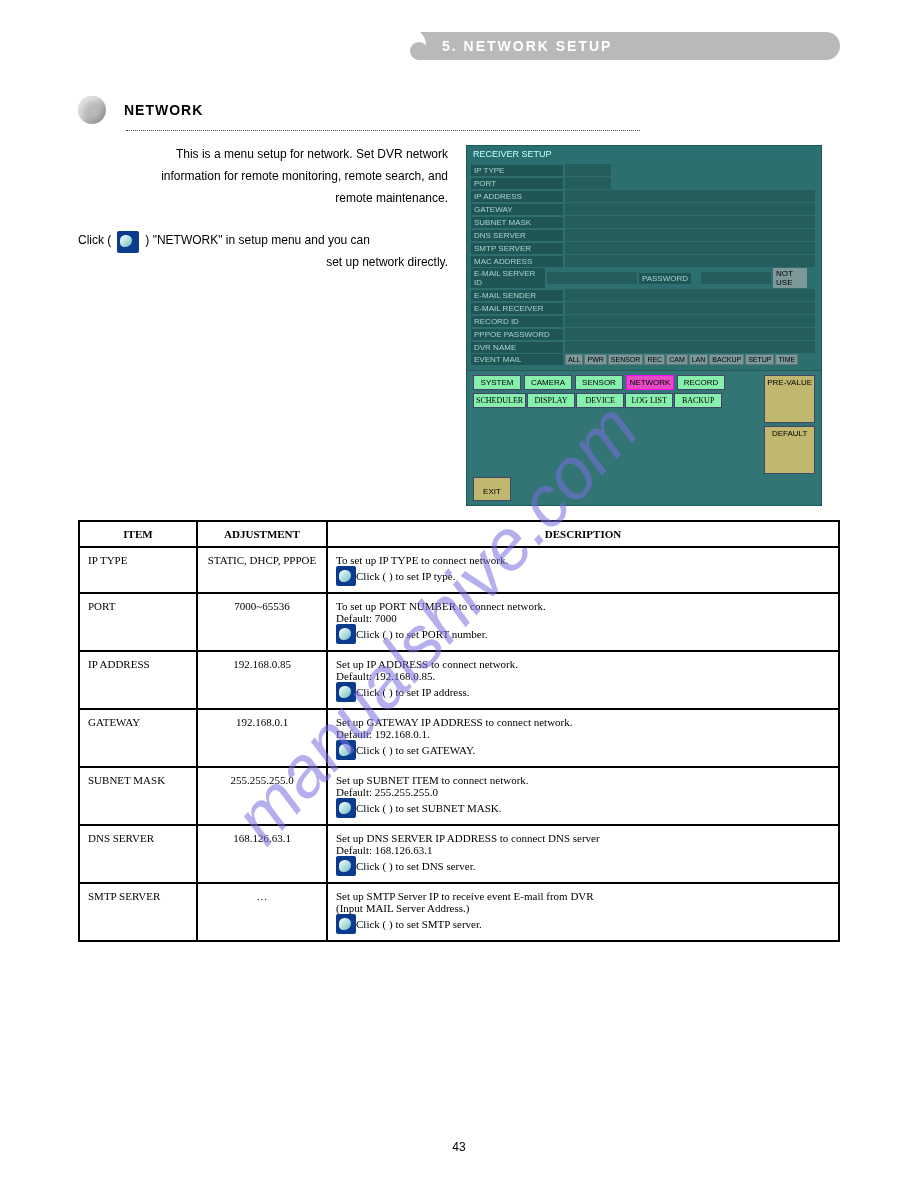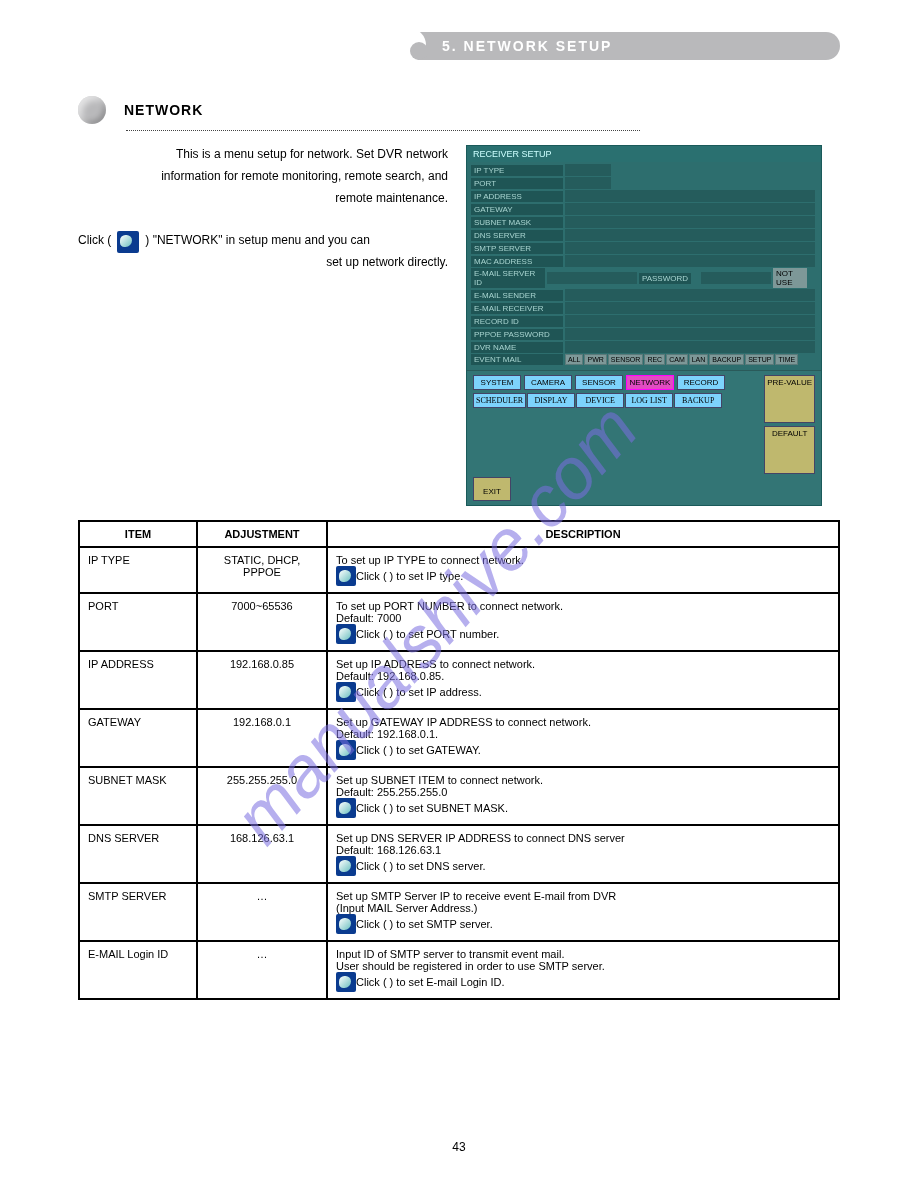--- a/index.html
+++ b/index.html
@@ -24,26 +24,26 @@
   .screenshot { width: 356px; margin-left: 18px; border: 1px solid #1a5a5a; background: #2d6e6e; font-size: 8px; color:#a8d4d0; }
   .ss-title { background:#2a7070; color:#cff; padding:3px 6px; font-size:9px; }
   .ss-body { padding:2px 4px 4px 4px; }
   .ss-row { display:flex; align-items:center; margin-bottom:1px; }
   .ss-label { width:92px; background:#1f5555; padding:1px 3px; margin-right:2px; }
   .ss-field { flex:1; background:#255c5c; height:12px; padding:1px 3px; margin-right:2px; }
   .ss-field.sm { flex:0 0 46px; }
   .ss-plabel { background:#1f5555; padding:1px 3px; margin-right:10px; }
   .ss-evtbtn { background:#7d9898; color:#000; font-size:7px; padding:1px 2px; border:1px solid #5a7a7a; }
   .ss-nav { background:#337575; padding:4px 6px; display:flex; gap:3px; flex-wrap:wrap; border-top:1px solid #2a5a5a;}
-  .ss-nbtn { background:#7dd3fc; color:#000; font-size:8px; padding:2px 2px; border:1px solid #446; text-align:center; flex:0 0 48px; }
+  .ss-nbtn { background:#86efac; color:#000; font-size:8px; padding:2px 2px; border:1px solid #446; text-align:center; flex:0 0 48px; }
   .ss-nbtn.sel { background:#e24bc2; border:1px solid #f0f; }
   .ss-nbtn.y { background:#bfb86e; }
   .ss-nbtn.big { flex:0 0 38px; height:24px; line-height:24px; }
   table.main { width:100%; border-collapse:collapse; margin-top:14px; }
-  table.main th, table.main td { border:2px solid #000; padding:6px 8px; vertical-align:top; font-size:11px; }
+  table.main th, table.main td { border:2px solid #000; padding:6px 8px; vertical-align:top; font-size:11px;font-family:Liberation Serif, serif; }
   table.main th { font-weight:bold; text-align:center; }
   table.main td:nth-child(1){ width:118px; }
   table.main td:nth-child(2){ width:130px; text-align:center; }
   .desc-inline { display:flex; align-items:center; }
   .desc-text { flex:1; }
   .mouse-sm { width:20px; height:20px; }
   .watermark { position:absolute; left:94px; top:280px; width:720px; height:720px; pointer-events:none; z-index:5; }
   .watermark svg { width:100%; height:100%; }
   .footer { position:absolute; bottom:34px; width:918px; text-align:center; font-size:12px; }
 </style>
@@ -280,31 +280,19 @@
       <td>
         <div>Set up SMTP Server IP to receive event E-mail from DVR</div>
         <div>(Input MAIL Server Address.)</div>
         <div class="desc-inline">
               <span class="mouse-icon mouse-sm"></span>
               <span class="desc-text">Click (      ) to set SMTP server.</span>
             </div>
       </td>
     </tr>
 
-    <tr>
-      <td>E-MAIL Login ID</td>
-      <td>…</td>
-      <td>
-        <div>Input ID of SMTP server to transmit event mail.</div>
-        <div>User should be registered in order to use SMTP server.</div>
-        <div class="desc-inline">
-              <span class="mouse-icon mouse-sm"></span>
-              <span class="desc-text">Click (      ) to set E-mail Login ID.</span>
-            </div>
-      </td>
-    </tr>
 
   </tbody>
     </table>
 
 </div>
 
 <div class="footer">43</div>
 
 </body></html>

